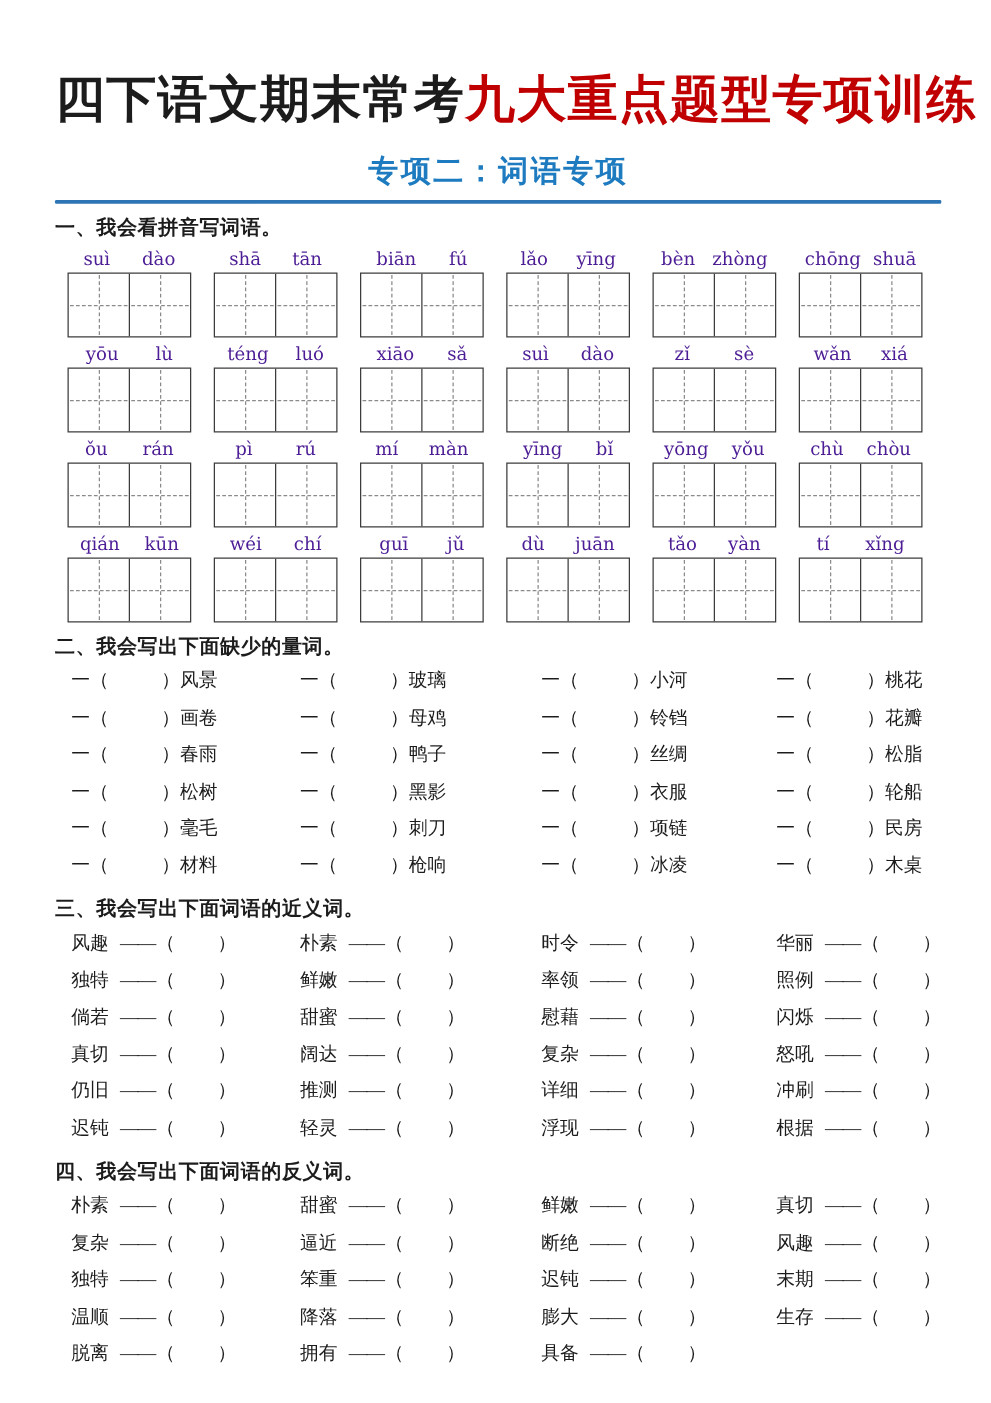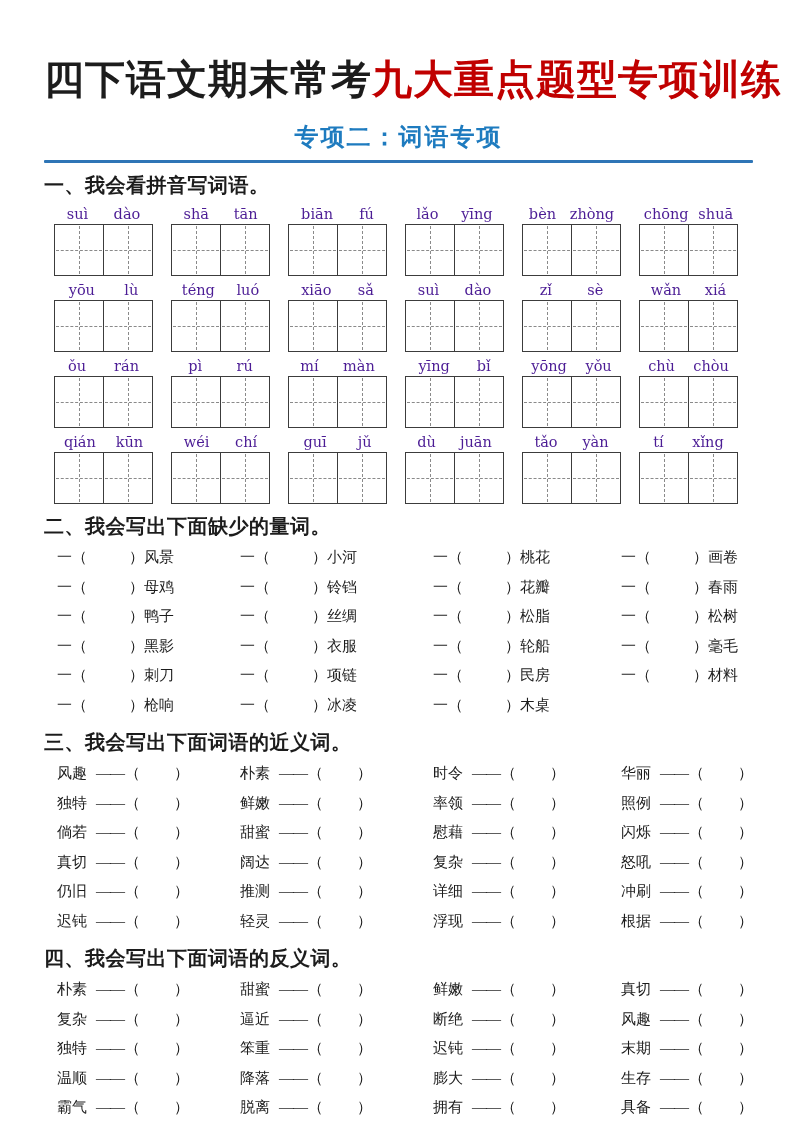--- a/index.html
+++ b/index.html
@@ -15,21 +15,21 @@
     text-align:center; font-size:40px; font-weight:700;
     line-height:1.28; letter-spacing:1px; white-space:nowrap;
   }
   .title .red { }
   .subtitle {
     text-align:center; font-size:24px; font-weight:700;
     margin-top:16px; letter-spacing:2px;
   }
   .rule { height:3px; margin-top:7px; border-radius:1px; }
 
-  .sec-heading { font-size:20px; font-weight:700; margin-top:9px; letter-spacing:0.5px; }
+  .sec-heading { font-size:16px; font-weight:700; margin-top:9px; letter-spacing:0.5px; }
 
   
   .pinyin-grid { padding:1px 15px 0 10px; }
   .pinyin-row { display:flex; justify-content:space-between; margin-top:3px; }
   .pgroup { width:99px; }
   .plabel {
     display:flex; justify-content:space-around; align-items:flex-end;
     height:21px; padding-bottom:2px; font-size:14.5px; color:#4c1d95;
     font-family:"DejaVu Serif","Liberation Serif",serif;
   }
@@ -317,20 +317,21 @@
             <div class="wcell"></div>
             <div class="wcell"></div>
           </div>
         </div>
       </div>
     </div>
 
   <div class="sec-heading">二、我会写出下面缺少的量词。</div>
   <div class="word-grid">
       <div class="mitem"><span>一（</span><span class="blank mblank"></span><span>）</span><span class="word">风景</span></div>
+      <div class="mitem"><span>一（</span><span class="blank mblank"></span><span>）</span><span class="word">玻璃</span></div>
       <div class="mitem"><span>一（</span><span class="blank mblank"></span><span>）</span><span class="word">小河</span></div>
       <div class="mitem"><span>一（</span><span class="blank mblank"></span><span>）</span><span class="word">桃花</span></div>
       <div class="mitem"><span>一（</span><span class="blank mblank"></span><span>）</span><span class="word">画卷</span></div>
       <div class="mitem"><span>一（</span><span class="blank mblank"></span><span>）</span><span class="word">母鸡</span></div>
       <div class="mitem"><span>一（</span><span class="blank mblank"></span><span>）</span><span class="word">铃铛</span></div>
       <div class="mitem"><span>一（</span><span class="blank mblank"></span><span>）</span><span class="word">花瓣</span></div>
       <div class="mitem"><span>一（</span><span class="blank mblank"></span><span>）</span><span class="word">春雨</span></div>
       <div class="mitem"><span>一（</span><span class="blank mblank"></span><span>）</span><span class="word">鸭子</span></div>
       <div class="mitem"><span>一（</span><span class="blank mblank"></span><span>）</span><span class="word">丝绸</span></div>
       <div class="mitem"><span>一（</span><span class="blank mblank"></span><span>）</span><span class="word">松脂</span></div>
@@ -387,19 +388,18 @@
       <div class="pitem"><span class="word">断绝</span><span class="dash">——</span><span>（</span><span class="blank pblank"></span><span>）</span></div>
       <div class="pitem"><span class="word">风趣</span><span class="dash">——</span><span>（</span><span class="blank pblank"></span><span>）</span></div>
       <div class="pitem"><span class="word">独特</span><span class="dash">——</span><span>（</span><span class="blank pblank"></span><span>）</span></div>
       <div class="pitem"><span class="word">笨重</span><span class="dash">——</span><span>（</span><span class="blank pblank"></span><span>）</span></div>
       <div class="pitem"><span class="word">迟钝</span><span class="dash">——</span><span>（</span><span class="blank pblank"></span><span>）</span></div>
       <div class="pitem"><span class="word">末期</span><span class="dash">——</span><span>（</span><span class="blank pblank"></span><span>）</span></div>
       <div class="pitem"><span class="word">温顺</span><span class="dash">——</span><span>（</span><span class="blank pblank"></span><span>）</span></div>
       <div class="pitem"><span class="word">降落</span><span class="dash">——</span><span>（</span><span class="blank pblank"></span><span>）</span></div>
       <div class="pitem"><span class="word">膨大</span><span class="dash">——</span><span>（</span><span class="blank pblank"></span><span>）</span></div>
       <div class="pitem"><span class="word">生存</span><span class="dash">——</span><span>（</span><span class="blank pblank"></span><span>）</span></div>
-      <div class="pitem"><span class="word">霸气</span><span class="dash">——</span><span>（</span><span class="blank pblank"></span><span>）</span></div>
       <div class="pitem"><span class="word">脱离</span><span class="dash">——</span><span>（</span><span class="blank pblank"></span><span>）</span></div>
       <div class="pitem"><span class="word">拥有</span><span class="dash">——</span><span>（</span><span class="blank pblank"></span><span>）</span></div>
       <div class="pitem"><span class="word">具备</span><span class="dash">——</span><span>（</span><span class="blank pblank"></span><span>）</span></div>
     </div>
 
 </div>
 
 </body></html>

